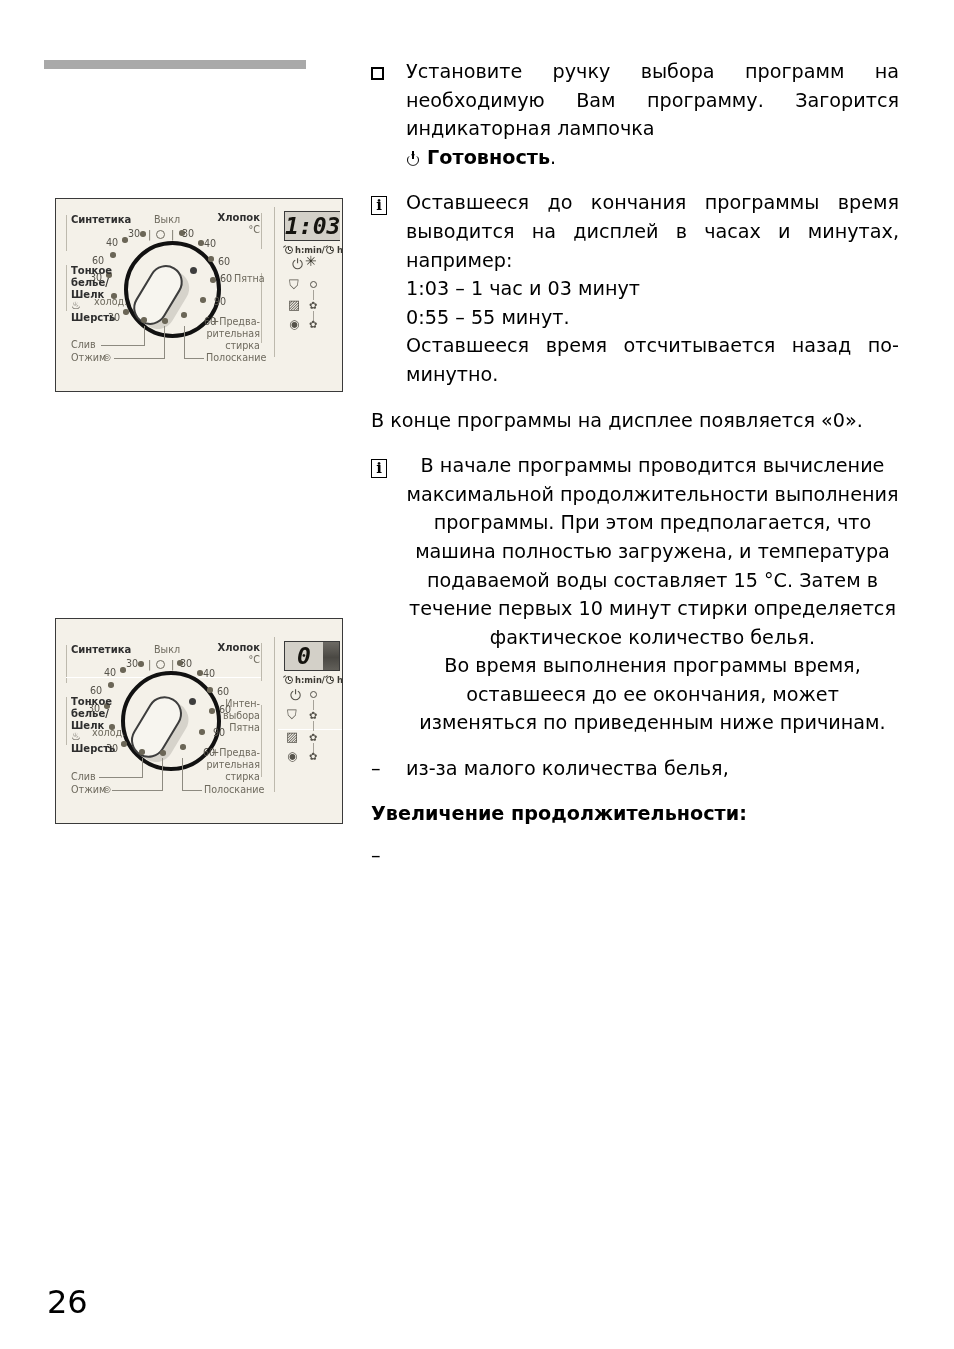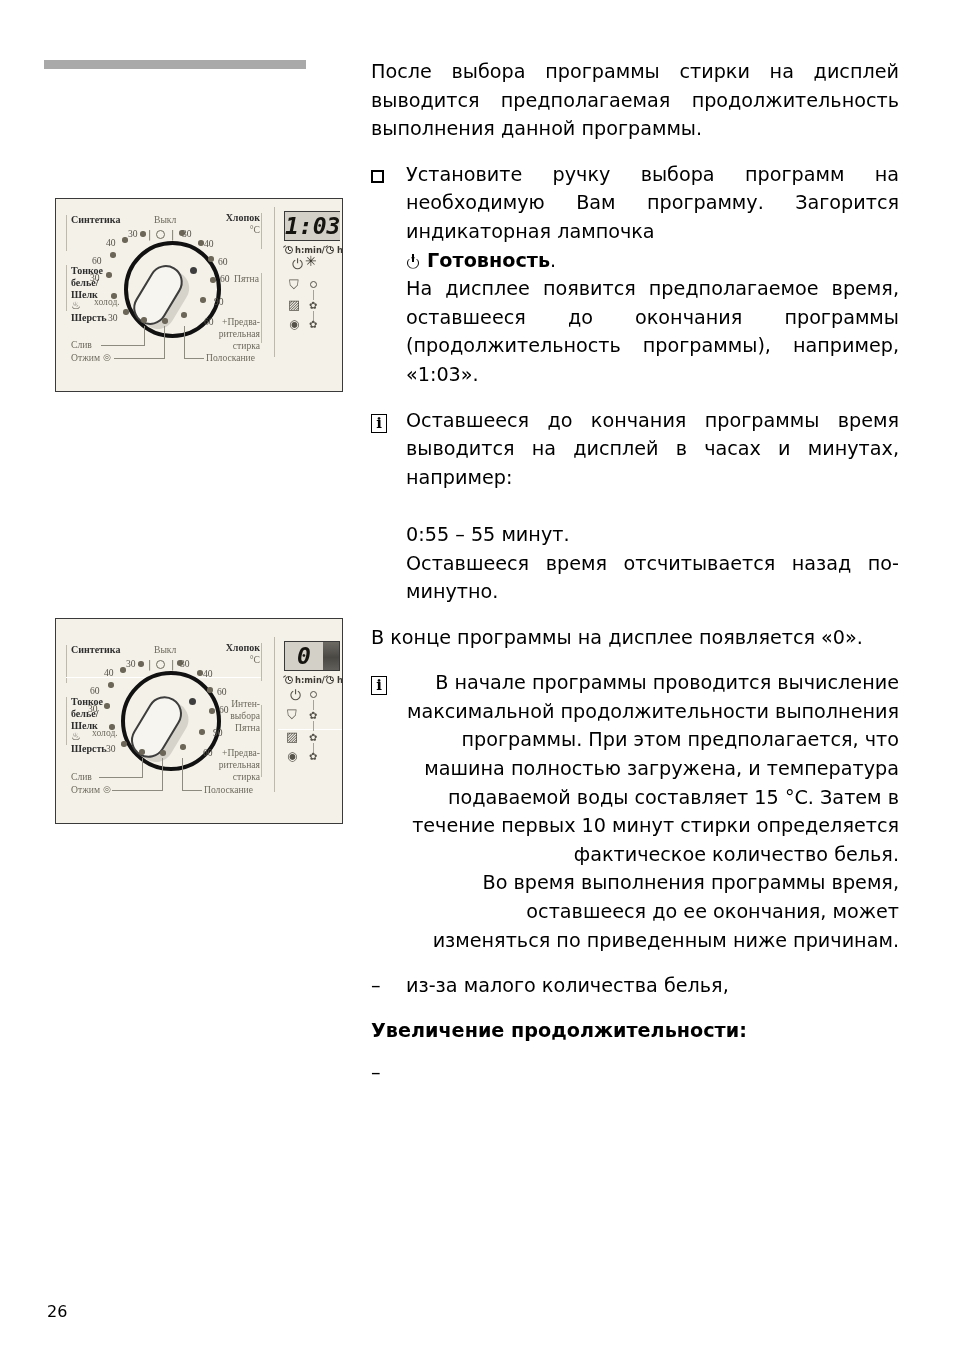--- a/index.html
+++ b/index.html
@@ -139,21 +139,20 @@
     border-radius: 50%;
     background: #6b6657;
   }
 
   .plabel {
     position: absolute;
     font-size: 9.6px;
     color: #6e6a5e;
     white-space: nowrap;
     line-height: 1.15;
-    font-family: Liberation Serif, serif;
   }
   .plabel.bold {
     font-weight: bold;
     color: #2e2e2e;
     font-size: 10px;
   }
   .plabel.num {
     font-size: 9.6px;
     color: #55524a;
   }
@@ -264,21 +263,21 @@
     left: 0; top: 0;
     font-size: 19px;
     line-height: 28.6px;
   }
   .block-body {
     font-size: 19.2px;
     line-height: 28.6px;
     text-align: justify;
     color: #000;
   }
-  .block-body.nojust { text-align: right; }
+  .block-body.nojust { text-align: center; }
   .sq-bullet {
     display: inline-block;
     width: 13px; height: 13px;
     border: 2.2px solid #000;
     position: relative;
     top: 1px;
   }
   .ibox {
     display: inline-block;
     min-width: 16px;
@@ -321,21 +320,21 @@
     margin-bottom: 16px;
   }
   .dash-item .dmark {
     position: absolute; left: 0; top: 0;
   }
 
   
   .page-num {
     position: absolute;
     left: 47px; bottom: 28px;
-    font-size: 16px;
+    font-size: 32px;
     font-weight: normal;
     color: #000;
   }
 </style>
 </head>
 <body>
 
 <div class="left-col">
   <div class="rule-bar"></div>
   <div class="title-block">
@@ -576,37 +575,35 @@
     <div class="led-gear" style="left:253px; top:113px; font-size:10px;">✿</div>
     <div class="leddash" style="left:257px; top:124px; height:10px;"></div>
 
     <div class="ind-icon" style="left:231px; top:130px; font-size:12px;">◉</div>
     <div class="led-gear" style="left:253px; top:132px; font-size:10px;">✿</div>
   </div>
 </div>
 
 <div class="right-col">
 
-  <p class="para">После выбора программы стирки на дисплей выводится предполагаемая продолжительность выполнения данной программы.</p>
 
   <div class="block">
     <span class="marker"><span class="sq-bullet"></span></span>
     <div class="block-body">
       <span>Установите ручку выбора программ на необходимую Вам программу. Загорится индикаторная лампочка</span><br>
       <span class="pwr"><span class="pc"></span><span class="pb"></span></span>
       <b>Готовность</b><span>.</span><br>
-      <span>На дисплее появится предполагаемое время, оставшееся до окончания программы (продолжительность программы), например, «1:03».</span>
     </div>
   </div>
 
   <div class="block">
     <span class="marker"><span class="ibox">i</span></span>
     <div class="block-body">
       <span>Оставшееся до кончания программы время выводится на дисплей в часах и минутах, например:</span><br>
-      <br>
+      <span>1:03 – 1 час и 03 минут</span><br>
       <span>0:55 – 55 минут.</span><br>
       <span>Оставшееся время отсчитывается назад по-минутно.</span>
     </div>
   </div>
 
   <p class="para nojust">В конце программы на дисплее появляется «0».</p>
 
   <div class="block">
     <span class="marker"><span class="ibox">i</span></span>
     <div class="block-body nojust">

